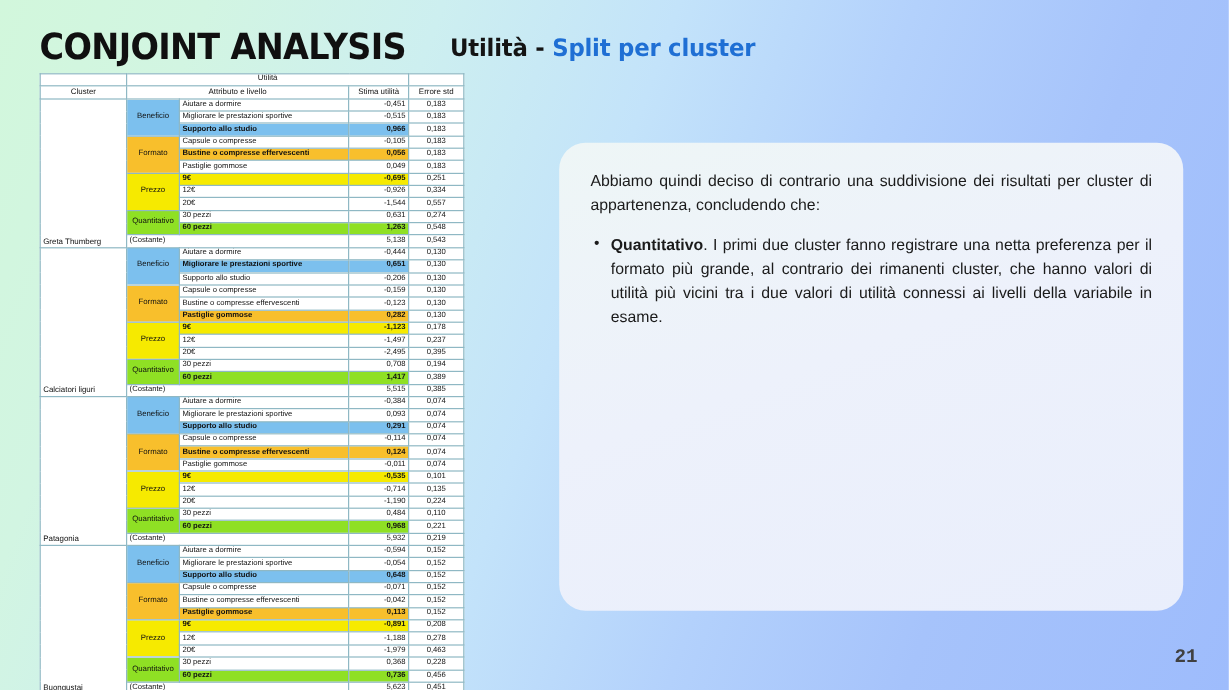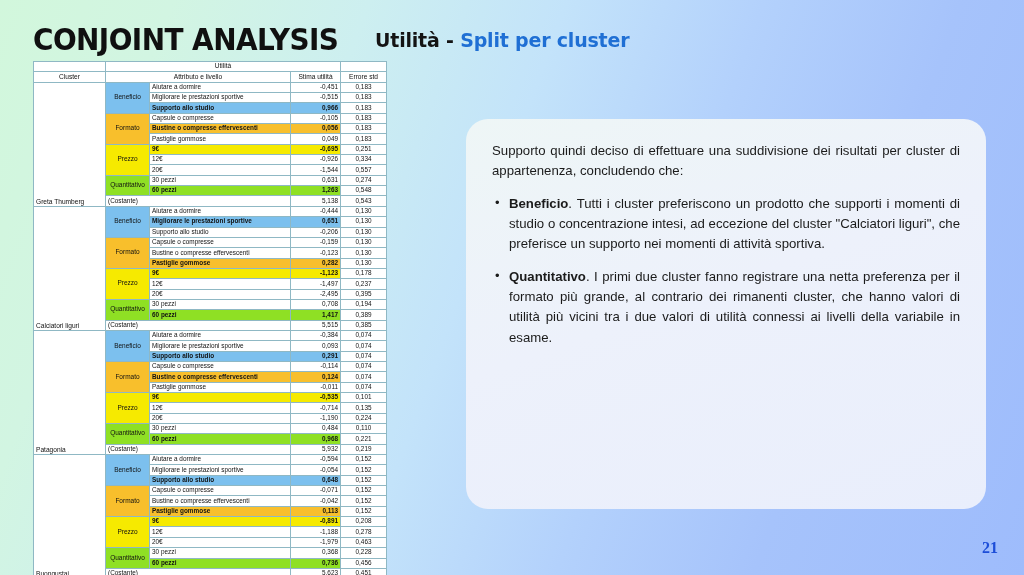--- a/index.html
+++ b/index.html
@@ -142,24 +142,24 @@
     top: -1px;
     font-size: 13px;
   }
   .lead { font-weight: 700; }
 
   
   #page-number {
     position: absolute;
     right: 26px;
     bottom: 18px;
-    font-family: Liberation Serif, serif;
+    font-family: Liberation Mono, monospace;
     font-weight: 700;
     font-size: 16px;
-    color: #1d4ed8;
+    color: #404040;
   }
 </style>
 </head>
 <body>
 
 <div id="slide-header">
   <span id="title-main">CONJOINT ANALYSIS</span>
   <span id="title-sub-wrap">
     <span id="title-sub-a">Utilità</span>
     <span id="title-sub-dash">-</span>
@@ -446,20 +446,19 @@
         <tr class="costante">
           <td class="lvl" colspan="2">(Costante)</td>
           <td class="c-stima">5,623</td>
           <td class="c-err">0,451</td>
         </tr>
       </tbody>
   </table>
 </div>
 
 <div id="text-card">
-  <p id="intro-paragraph">Supporto quindi deciso di effettuare una suddivisione dei risultati per cluster di appartenenza, concludendo che:</p>
+  <p id="intro-paragraph">Abbiamo quindi deciso di contrario una suddivisione dei risultati per cluster di appartenenza, concludendo che:</p>
   <ul id="bullet-list">
-      <li><span class="lead">Beneficio</span><span>. Tutti i cluster preferiscono un prodotto che supporti i momenti di studio o concentrazione intesi, ad eccezione del cluster "Calciatori liguri", che preferisce un supporto nei momenti di attività sportiva.</span></li>
       <li><span class="lead">Quantitativo</span><span>. I primi due cluster fanno registrare una netta preferenza per il formato più grande, al contrario dei rimanenti cluster, che hanno valori di utilità più vicini tra i due valori di utilità connessi ai livelli della variabile in esame.</span></li>
     </ul>
 </div>
 
 <div id="page-number">21</div>
 
 </body></html>

